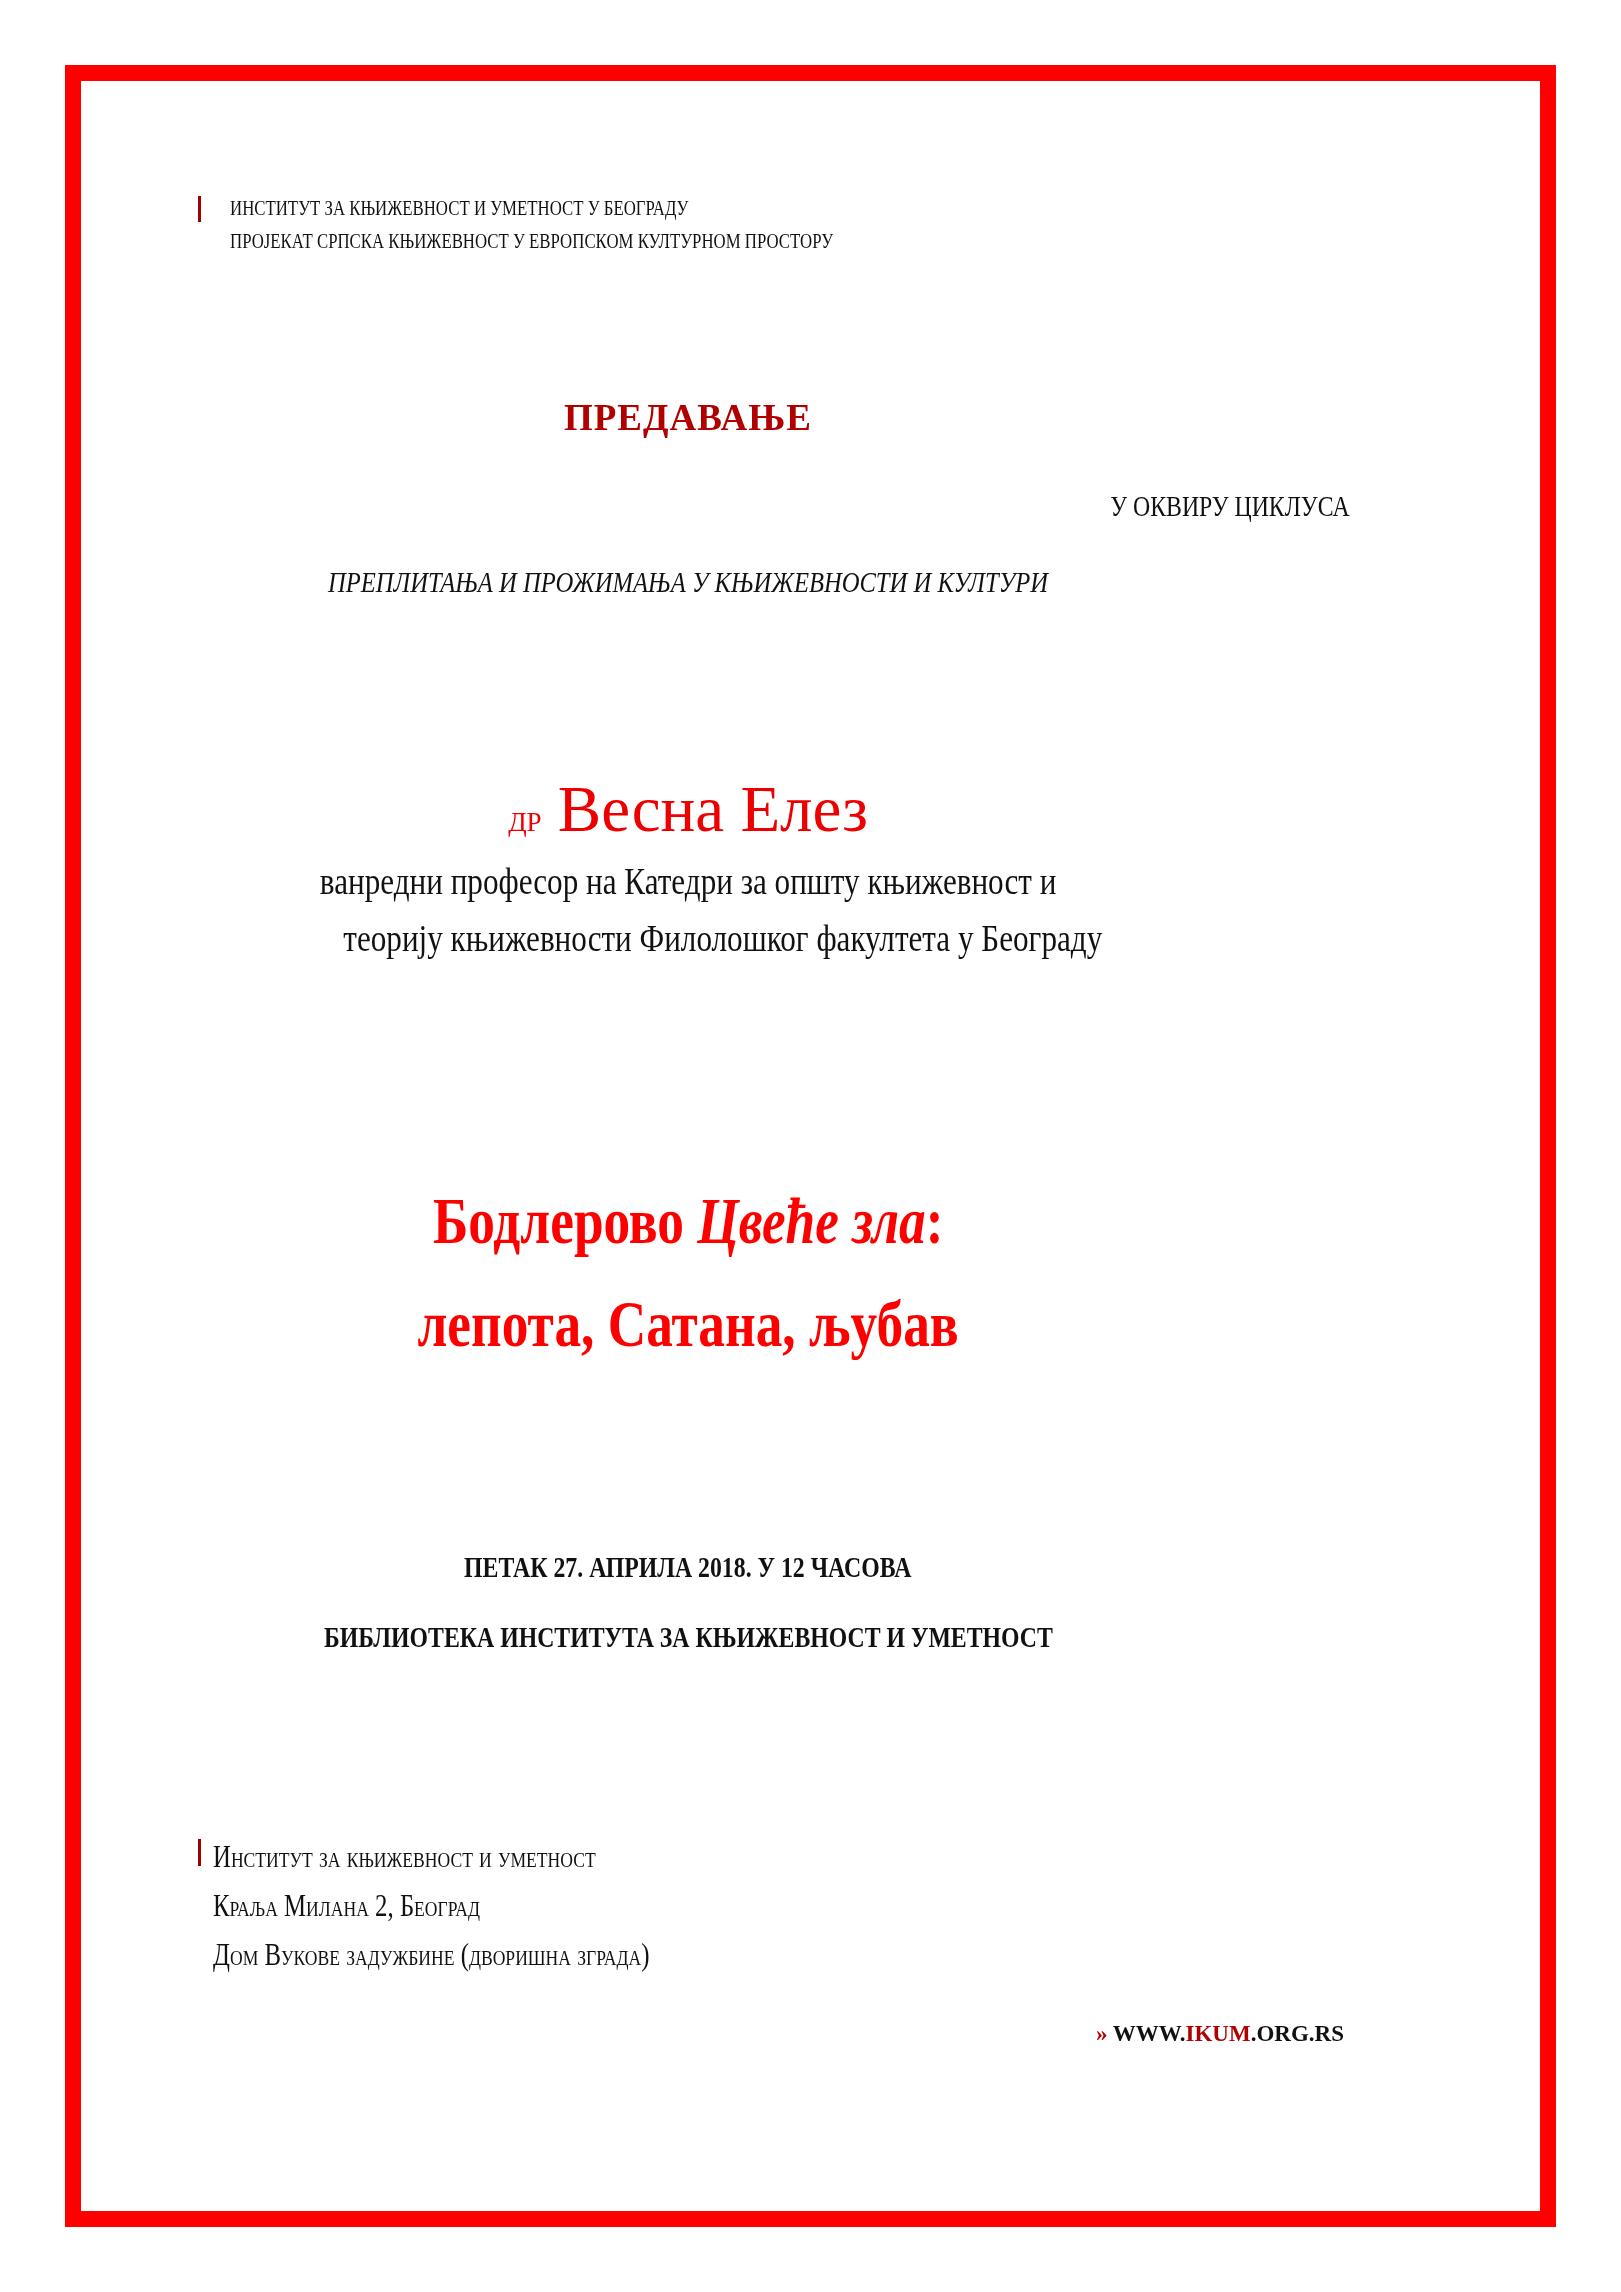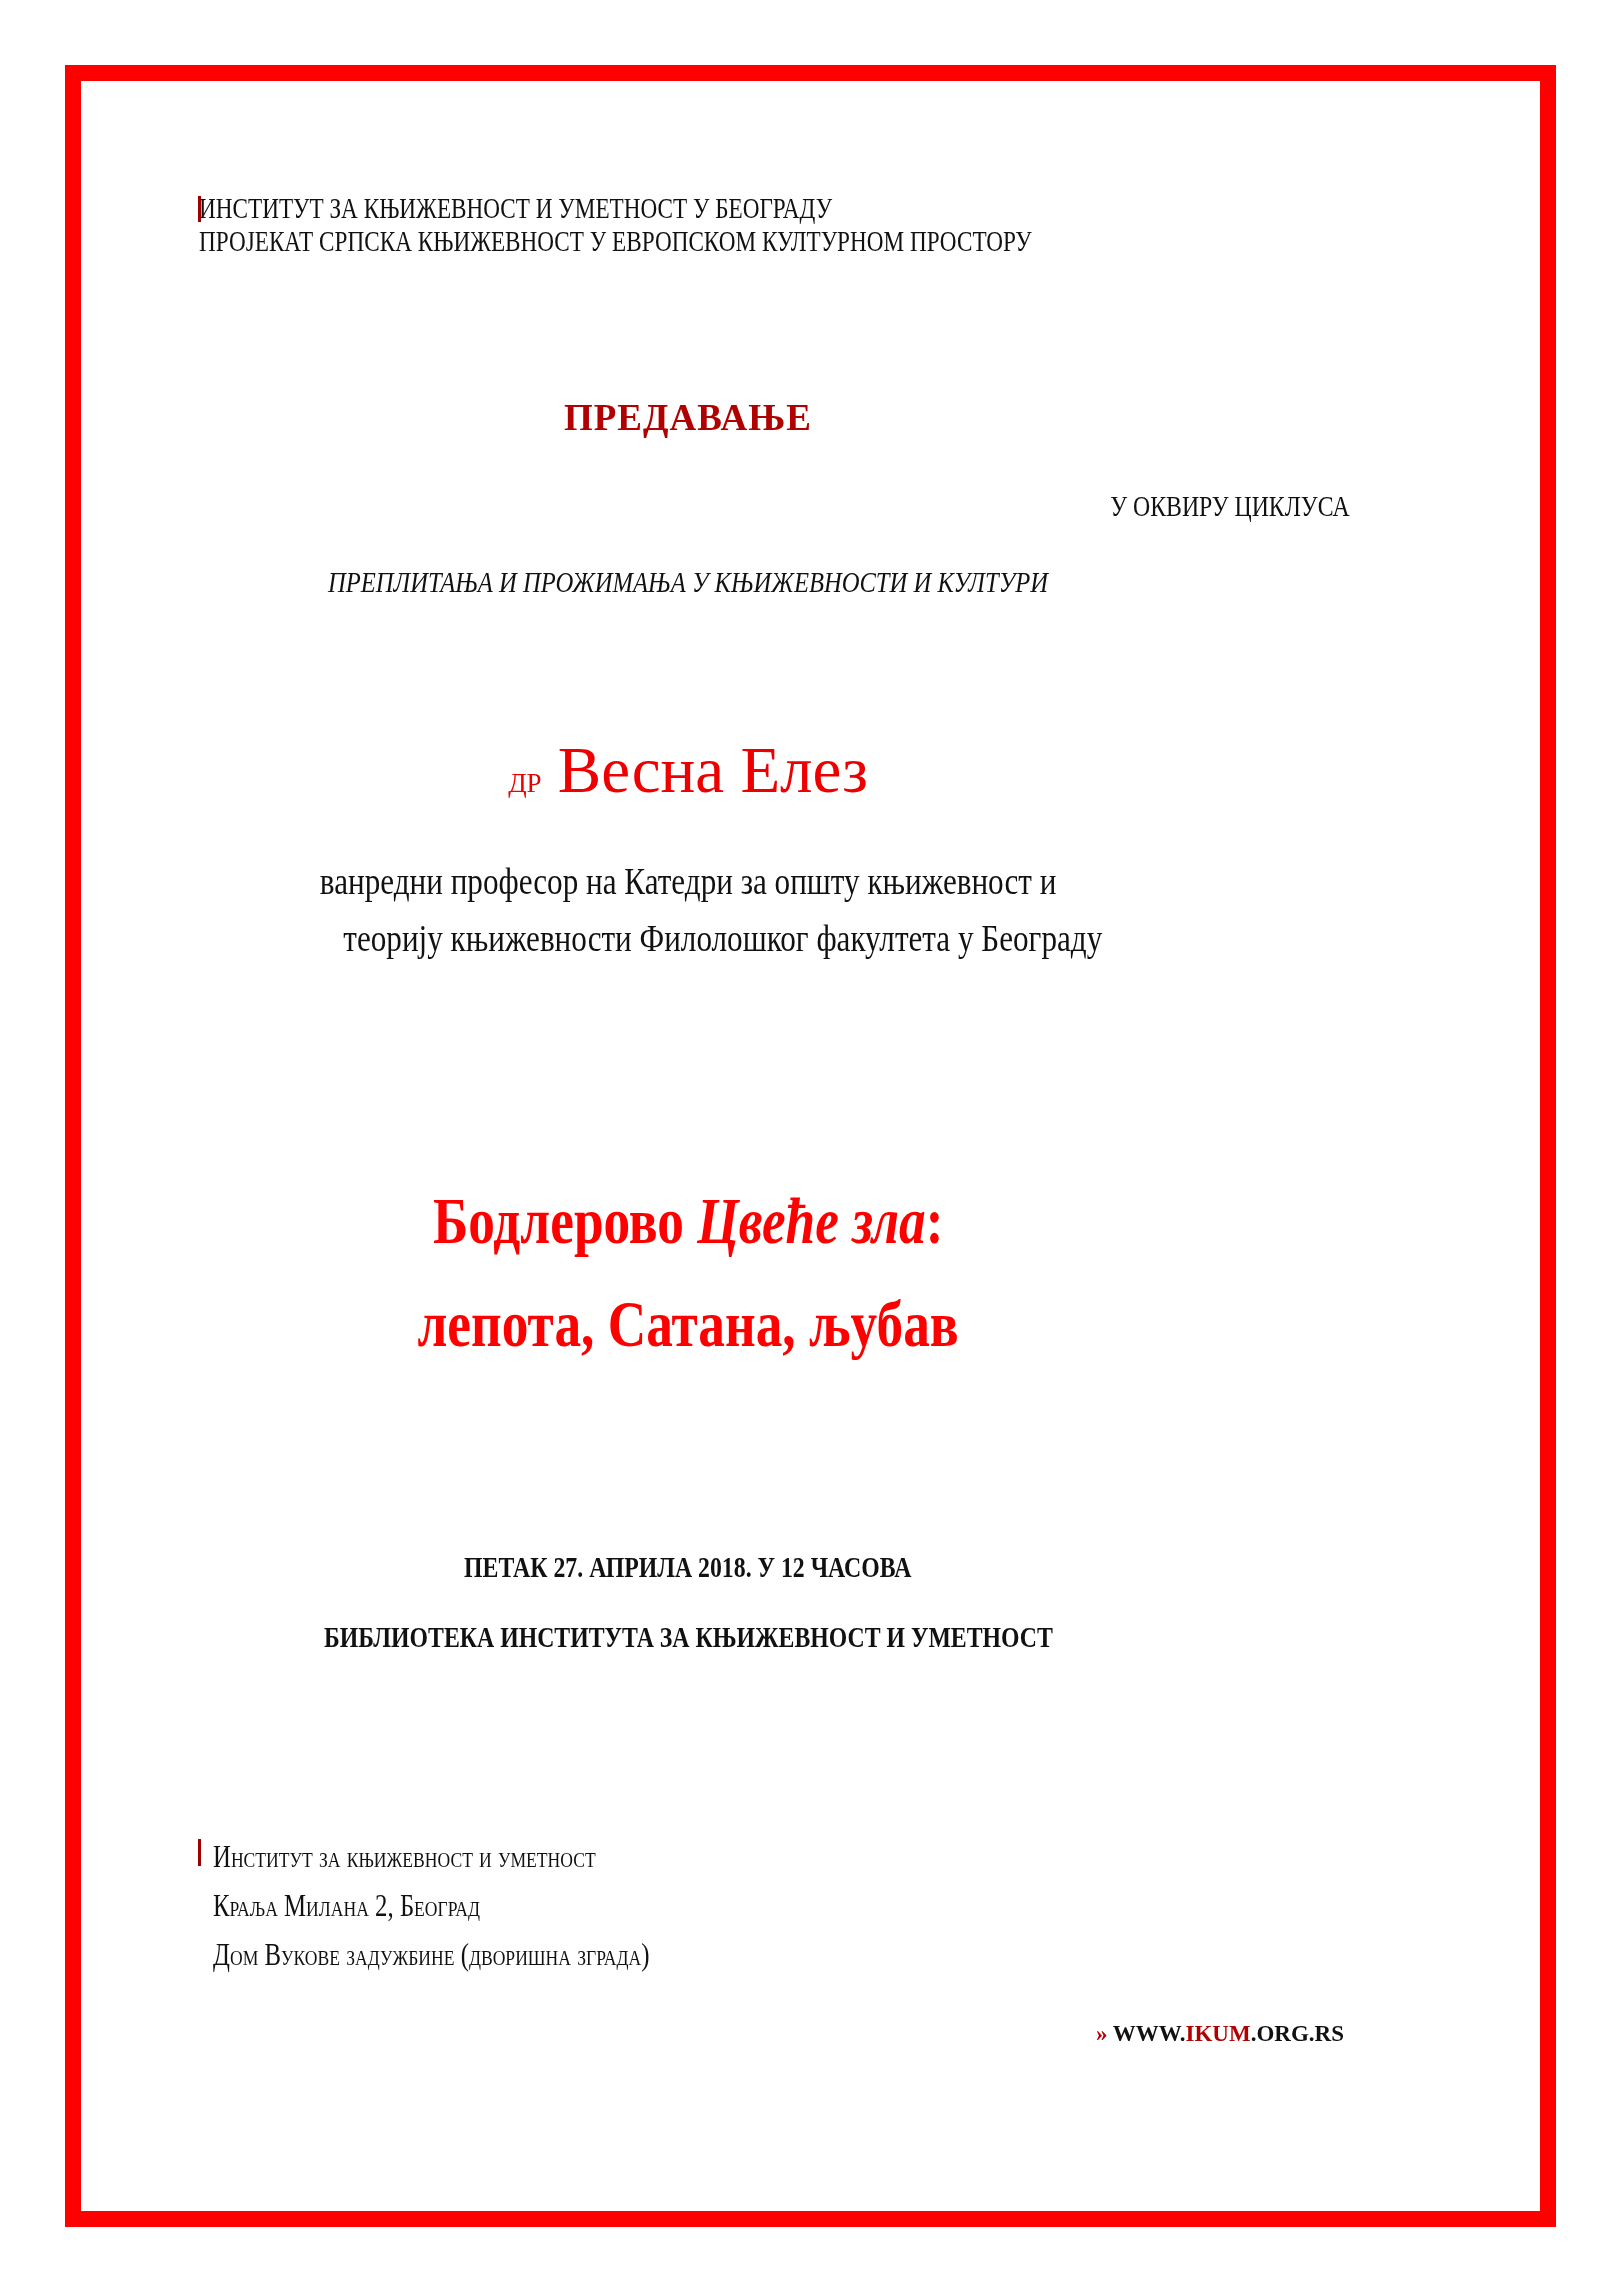--- a/index.html
+++ b/index.html
@@ -6,25 +6,25 @@
   body { width:1621px; height:2293px; position:relative; overflow:hidden;
          font-family:"Liberation Serif", "DejaVu Serif", serif; color:#111; }
   .frame { position:absolute; left:65px; top:65px; width:1491px; height:2162px;
            box-sizing:border-box; border:16.7px solid #ff0000; }
   .line { position:absolute; left:0; width:1376px; white-space:nowrap; }
   .center { text-align:center; }
   .sq { display:inline-block; transform:scaleX(0.82); transform-origin:center; }
   .sql { display:inline-block; transform:scaleX(0.80); transform-origin:left; }
   .bar { position:absolute; width:2.9px; background:#a00000; }
 
-  .hdr { left:199px; width:auto; font-size:29px; line-height:29px;text-align:right; }
+  .hdr { left:230px; width:auto; font-size:21px; line-height:29px;text-align:right; }
   .lecture { font-size:37px; font-weight:bold; color:#b00000; letter-spacing:1px; }
   .within { font-size:29px;text-align:right; }
   .cycle { font-size:30px; font-style:italic; }
-  .name { font-size:65px; color:#ee0000; }
+  .name { font-size:65px; color:#ee0000;margin-top:39px; }
   .name .dr { font-size:39px; }
   .aff { font-size:38px; }
   .title { font-size:65px; font-weight:bold; color:#ff0000; }
   .title i { font-style:italic; }
   .date { font-size:29px; font-weight:bold; }
   .addr { left:213px; width:auto; font-size:31px; line-height:35px; font-variant:small-caps; }
   .web { left:1088px; width:auto; font-size:23px; font-weight:bold;margin-left:8px; }
   .web .arrow, .web .ikum { color:#b00000; }
 </style>
 </head>

